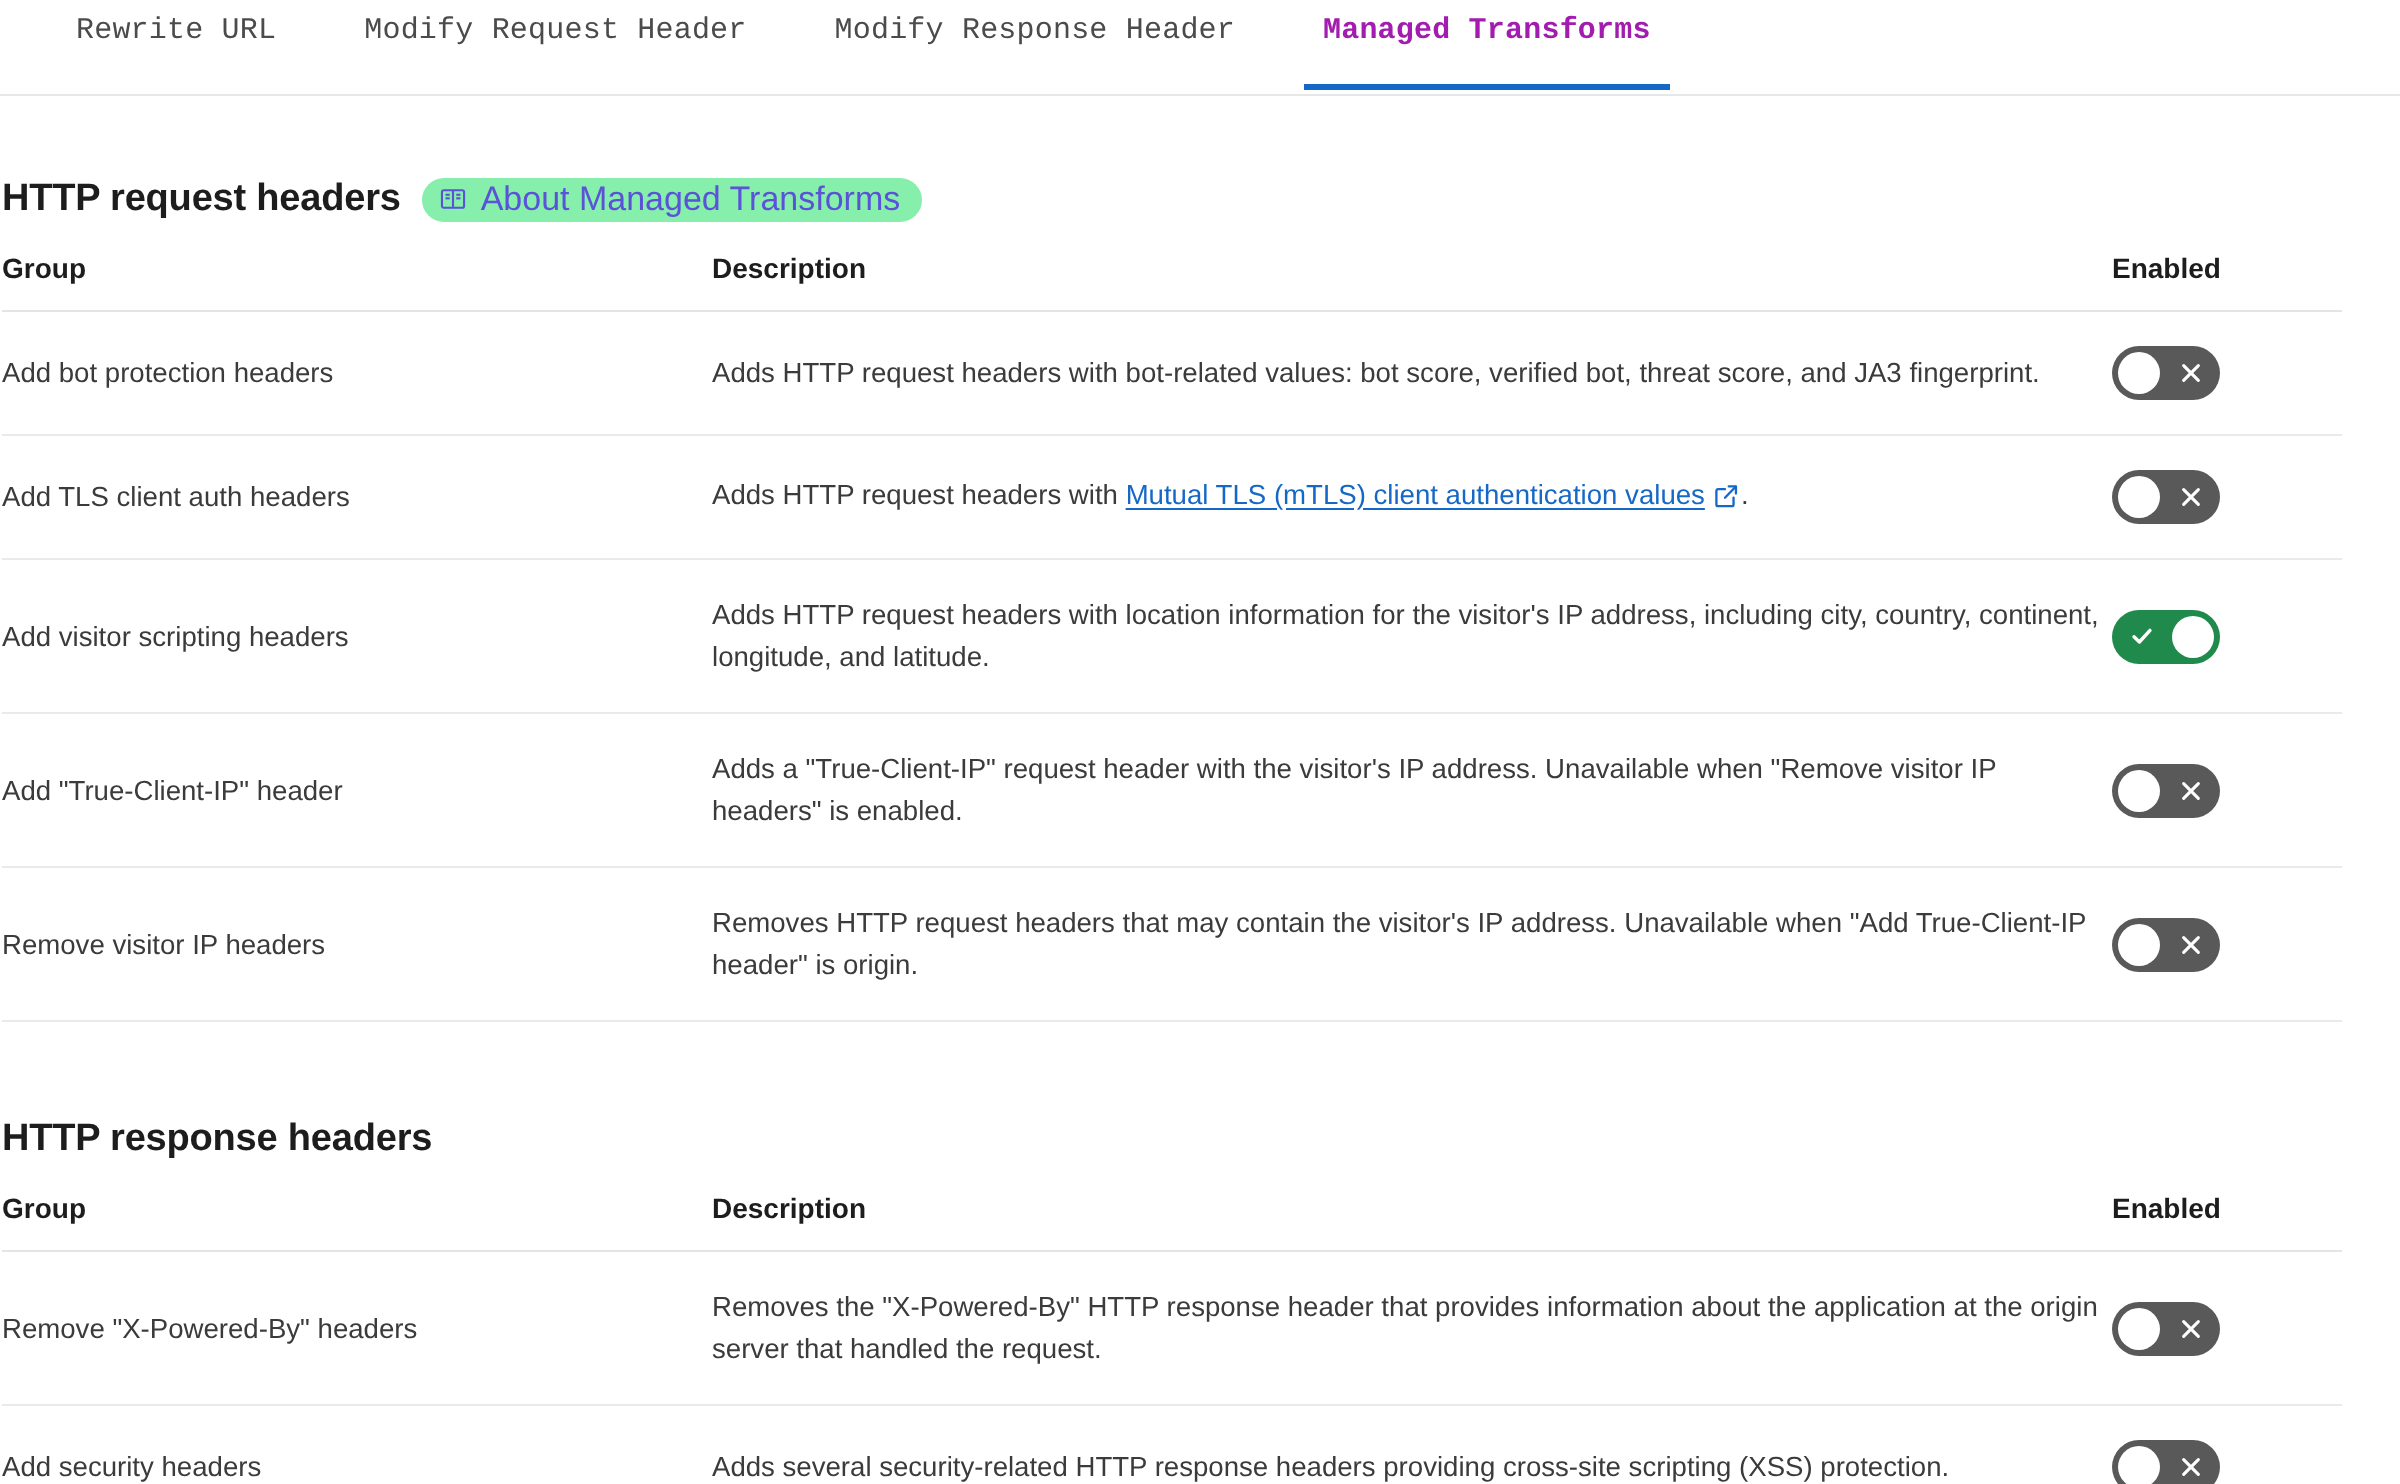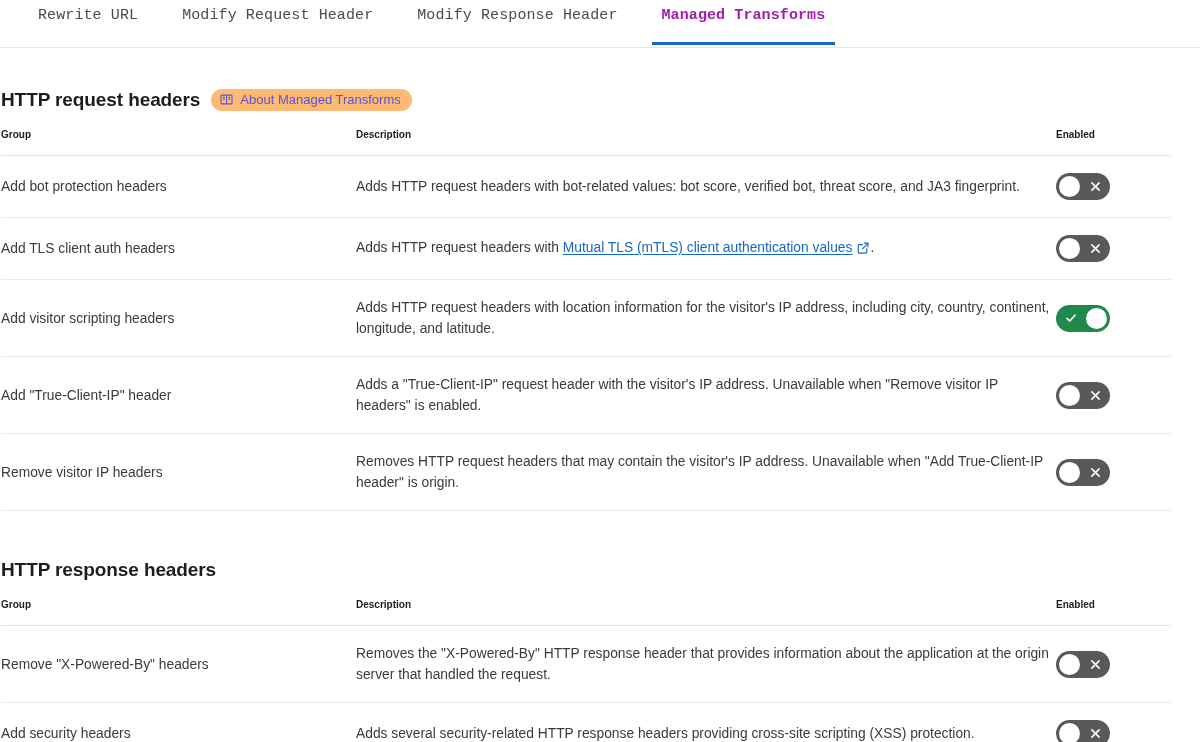--- a/index.html
+++ b/index.html
@@ -77,45 +77,45 @@
     color: #1d1d1d;
     letter-spacing: -0.1px;
   }
   .sec1 .section-head { margin-top: 40px; }
   .sec2 .section-head { margin-top: 47px; }
 
   .about-pill {
     display: inline-flex;
     align-items: center;
     gap: 7px;
-    background: #fdba74;
+    background: #86efac;
     color: #5b52d8;
     border-radius: 999px;
     padding: 3px 11px 4px 9px;
-    font-size: 13px;
+    font-size: 17px;
     line-height: 15px;
     cursor: pointer;
     white-space: nowrap;
   }
   .about-pill svg { display: block; }
 
   
   table.mt {
     width: 1170px;
     border-collapse: collapse;
     table-layout: fixed;
     margin-top: 14px;
   }
   table.mt col.c-group { width: 355px; }
   table.mt col.c-desc  { width: 700px; }
   table.mt col.c-en    { width: 115px; }
 
   table.mt th {
     text-align: left;
-    font-size: 10px;
+    font-size: 14px;
     line-height: 17px;
     font-weight: 700;
     color: #1d1d1d;
     padding: 0 0 12px 0;
     border-bottom: 1px solid #e4e4e4;
     vertical-align: bottom;
   }
   table.mt td {
     font-size: 13.8px;
     line-height: 21px;

